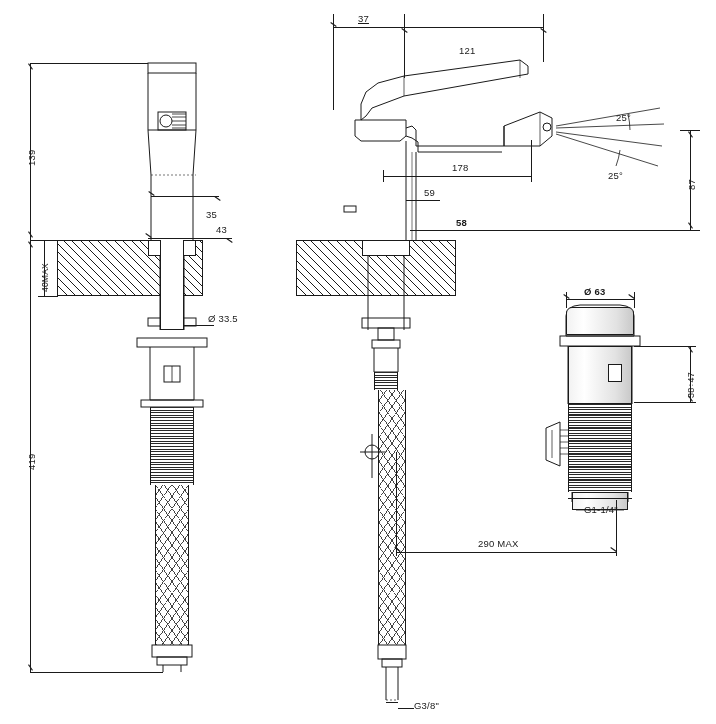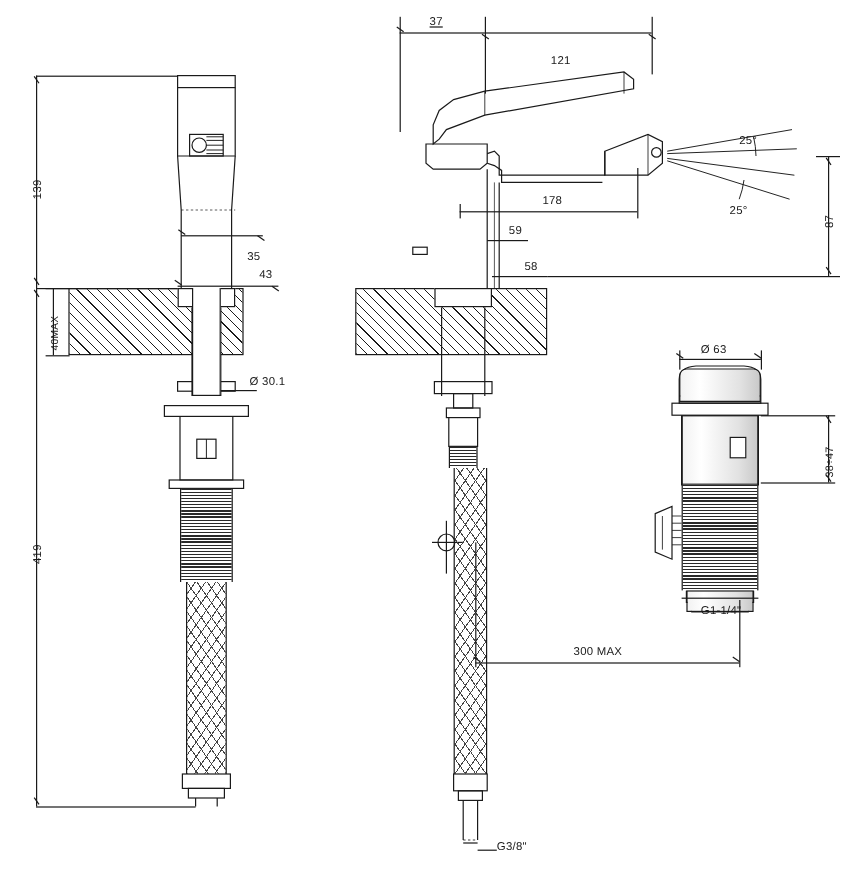--- a/index.html
+++ b/index.html
@@ -217,21 +217,21 @@
 
   <div class="ln lnh" style="left:148px; top:238px; width:84px; height:1px;"></div>
   <div class="dim" style="left:216px; top:224px;">43</div>
 
   <div class="ln lnv" style="left:44px; top:240px; width:1px; height:56px;"></div>
   <div class="ln lnh" style="left:38px; top:240px; width:20px; height:1px;"></div>
   <div class="ln lnh" style="left:38px; top:296px; width:20px; height:1px;"></div>
   <div class="dim rot" style="left:40px; top:292px; font-size:8.5px;">40MAX</div>
 
   <div class="ln lnh" style="left:184px; top:325px; width:30px; height:1px;"></div>
-  <div class="dim" style="left:208px; top:313px;">Ø 30.1</div>
+  <div class="dim" style="left:208px; top:313px;">Ø 33.5</div>
 
   <div class="ln lnv" style="left:30px; top:240px; width:1px; height:432px;"></div>
   <div class="ln lnh" style="left:30px; top:672px; width:133px; height:1px;"></div>
   <div class="dim rot" style="left:26px; top:470px;">419</div>
 
   <div class="ln lnv" style="left:333px; top:14px; width:1px; height:96px;"></div>
   <div class="ln lnv" style="left:404px; top:14px; width:1px; height:64px;"></div>
   <div class="ln lnh" style="left:333px; top:27px; width:71px; height:1px;"></div>
   <div class="dim" style="left:358px; top:13px;text-decoration:underline;">37</div>
 
@@ -241,43 +241,43 @@
 
   <div class="ln lnh" style="left:383px; top:176px; width:148px; height:1px;"></div>
   <div class="ln lnv" style="left:383px; top:170px; width:1px; height:12px;"></div>
   <div class="ln lnv" style="left:531px; top:140px; width:1px; height:42px;"></div>
   <div class="dim" style="left:452px; top:162px;">178</div>
 
   <div class="ln lnh" style="left:406px; top:200px; width:34px; height:1px;"></div>
   <div class="dim" style="left:424px; top:187px;">59</div>
 
   <div class="ln lnh" style="left:410px; top:230px; width:46px; height:1px;"></div>
-  <div class="dim" style="left:437px; top:217px;">58</div>
+  <div class="dim" style="left:456px; top:217px;font-weight:bold;">58</div>
 
   <div class="ln lnv" style="left:690px; top:130px; width:1px; height:100px;"></div>
   <div class="ln lnh" style="left:680px; top:130px; width:20px; height:1px;"></div>
   <div class="ln lnh" style="left:456px; top:230px; width:244px; height:1px;"></div>
   <div class="dim rot" style="left:686px; top:190px;">87</div>
 
   <div class="dim" style="left:616px; top:112px;"><span>25</span><span>°</span></div>
   <div class="dim" style="left:608px; top:170px;"><span>25</span><span>°</span></div>
 
   <div class="ln lnh" style="left:396px; top:552px; width:220px; height:1px;"></div>
   <div class="ln lnv" style="left:396px; top:452px; width:1px; height:104px;"></div>
   <div class="ln lnv" style="left:616px; top:500px; width:1px; height:56px;"></div>
-  <div class="dim" style="left:478px; top:538px;">300 MAX</div>
+  <div class="dim" style="left:478px; top:538px;">290 MAX</div>
 
   <div class="ln lnh" style="left:386px; top:702px; width:12px; height:1px;"></div>
   <div class="dim" style="left:414px; top:700px;">G3/8"</div>
   <div class="ln lnh" style="left:398px; top:708px; width:16px; height:1px;"></div>
 
   <div class="ln lnv" style="left:566px; top:292px; width:1px; height:16px;"></div>
   <div class="ln lnv" style="left:634px; top:292px; width:1px; height:16px;"></div>
   <div class="ln lnh" style="left:566px; top:299px; width:68px; height:1px;"></div>
-  <div class="dim" style="left:584px; top:286px;">Ø 63</div>
+  <div class="dim" style="left:584px; top:286px;font-weight:bold;">Ø 63</div>
 
   <div class="ln lnv" style="left:690px; top:346px; width:1px; height:56px;"></div>
   <div class="ln lnh" style="left:634px; top:346px; width:62px; height:1px;"></div>
   <div class="ln lnh" style="left:634px; top:402px; width:62px; height:1px;"></div>
   <div class="dim rot" style="left:686px; top:398px; font-size:9px;">38÷47</div>
 
   <div class="ln lnh" style="left:568px; top:498px; width:64px; height:1px;"></div>
   <div class="dim" style="left:584px; top:504px;">G1-1/4"</div>
 
   <div class="tick" style="left:148px; top:193px; transform:rotate(35deg);"></div>

